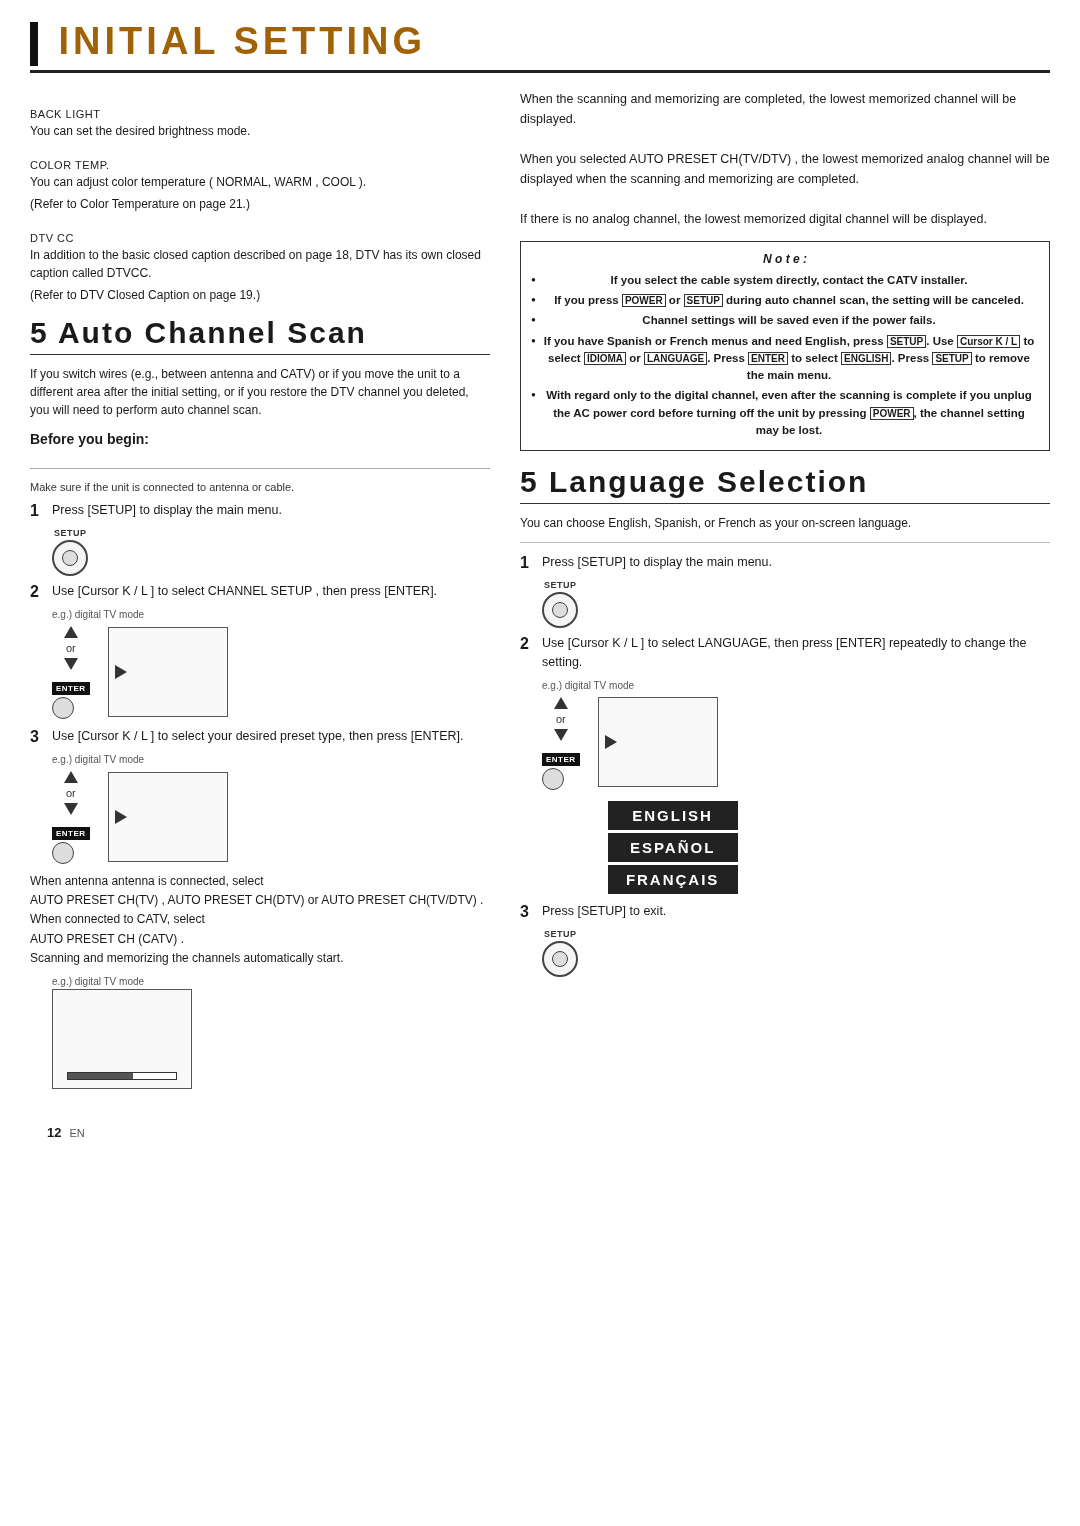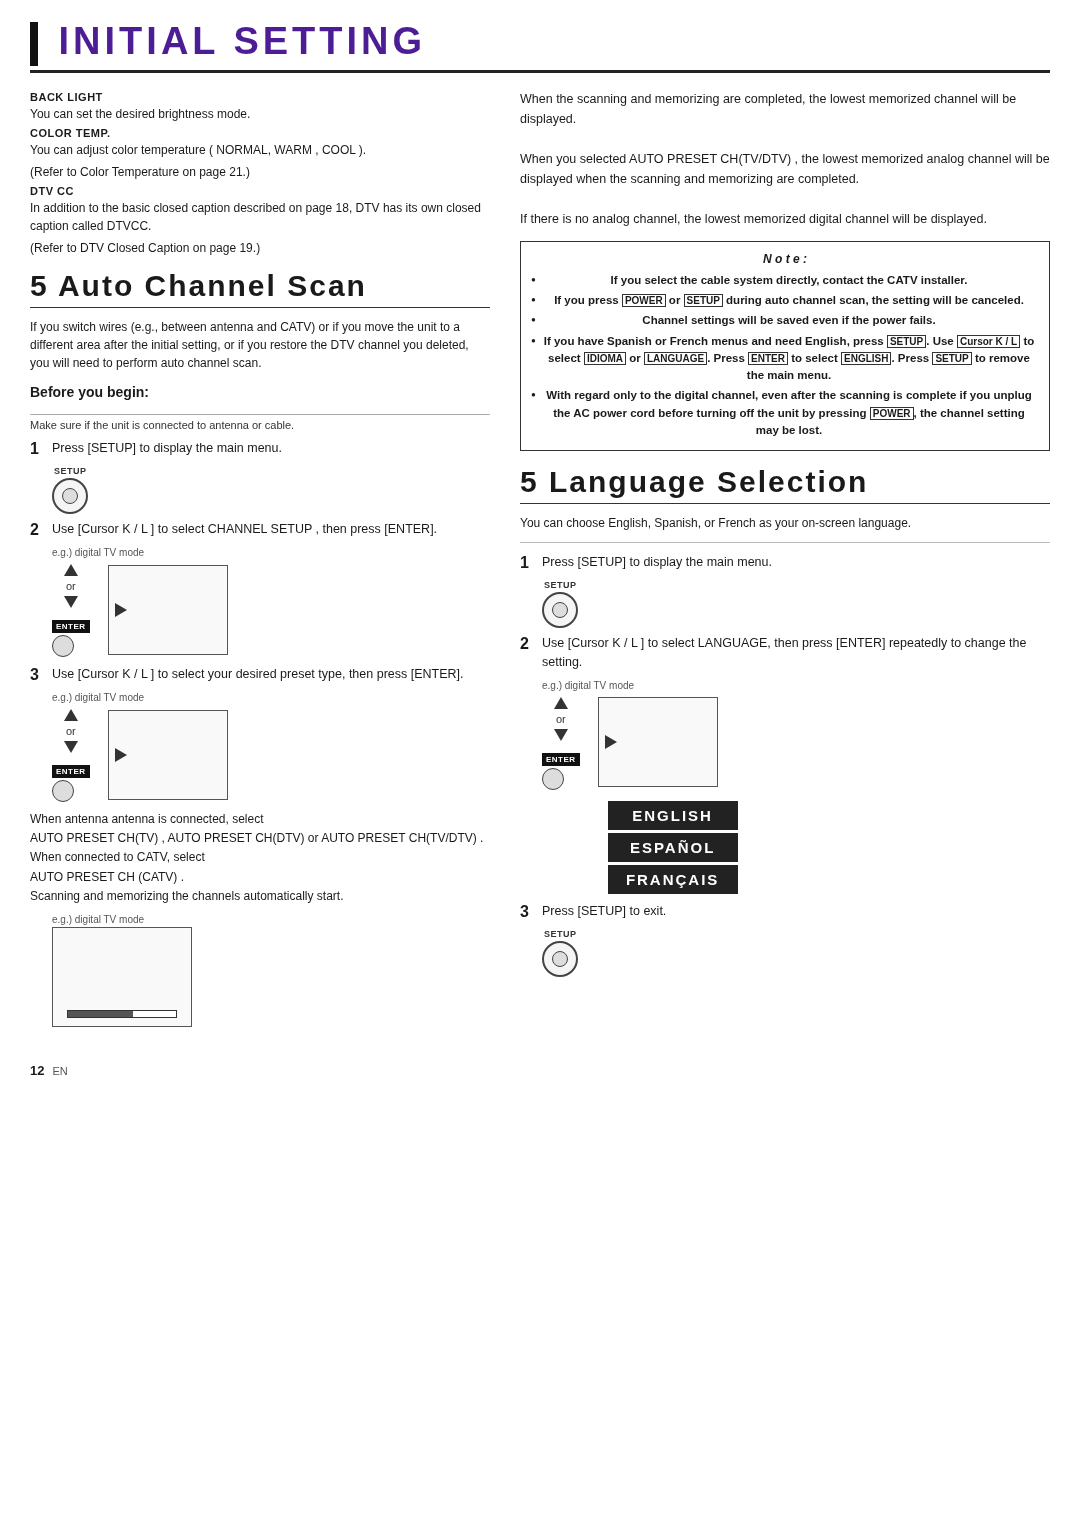--- a/index.html
+++ b/index.html
@@ -16,21 +16,21 @@
     
     .page-header {
       border-bottom: 3px solid #222;
       margin-bottom: 16px;
       padding-bottom: 4px;
     }
     .page-title {
       font-size: 38px;
       font-weight: 900;
       letter-spacing: 4px;
-      color: #4c1d95;
+      color: #a16207;
       font-family: Arial Black, Arial, sans-serif;
       text-transform: uppercase;
     }
 
     
     .main-columns {
       display: flex;
       gap: 30px;
     }
     .col-left {
@@ -48,40 +48,40 @@
       letter-spacing: 2px;
       border-bottom: 1.5px solid #333;
       padding-bottom: 4px;
       margin-bottom: 10px;
       margin-top: 12px;
     }
 
     
     .sub-label {
       font-size: 11px;
-      font-weight: bold;
+      font-weight: normal;
       text-transform: uppercase;
-      margin-top: 2px;
+      margin-top: 19px;
       margin-bottom: 2px;
       letter-spacing: 0.5px;
     }
     .sub-text {
       font-size: 12px;
       line-height: 1.5;
       margin-bottom: 4px;
     }
 
     
     .before-begin {
       font-size: 14px;
       font-weight: bold;
       margin-top: 12px;
-      margin-bottom: 4px;
+      margin-bottom: 12px;
       border-bottom: 1px solid #aaa;
-      padding-bottom: 14px;
+      padding-bottom: 21px;
     }
     .before-begin-note {
       font-size: 11px;
       color: #333;
       margin-bottom: 8px;
     }
 
     
     .step {
       display: flex;
@@ -263,20 +263,21 @@
       font-size: 12px;
       line-height: 1.6;
       margin-top: 8px;
     }
 
     
     .page-number {
       font-size: 13px;
       font-weight: bold;
       margin-top: 16px;
+      margin-left: 17px;
     }
     .page-en {
       font-size: 11px;
       color: #555;
     }
 
     
     .right-top-text {
       font-size: 12.5px;
       line-height: 1.6;

